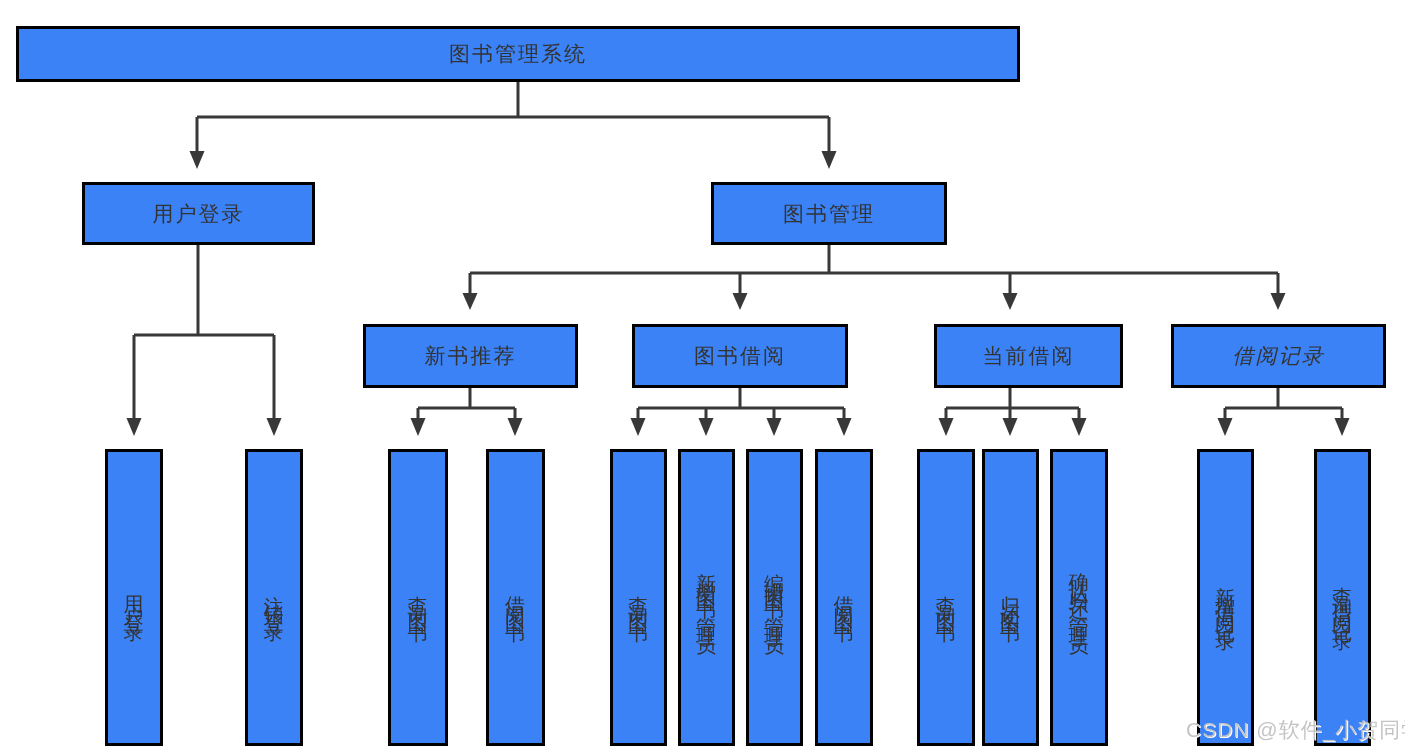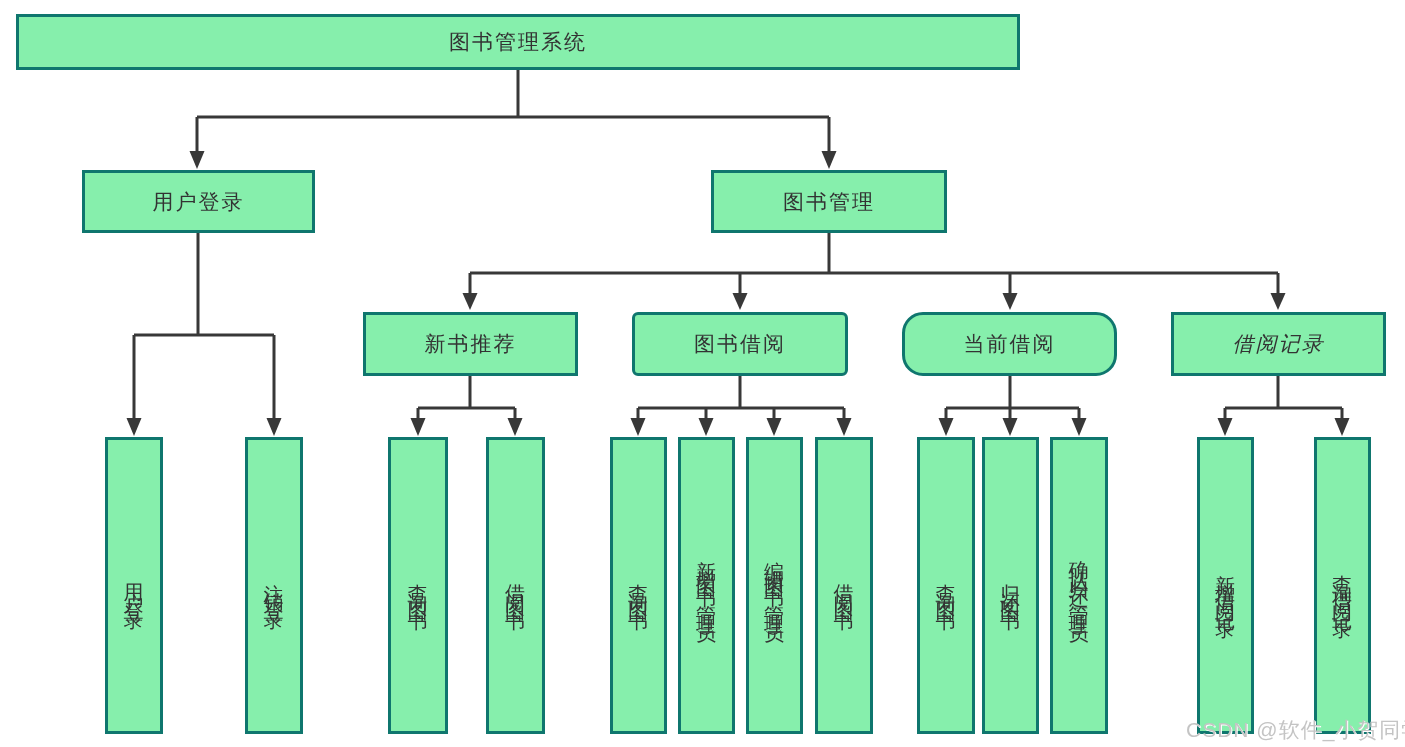--- a/index.html
+++ b/index.html
@@ -27,26 +27,27 @@
     stroke-width: 3;
     fill: none;
   }
   .connectors polygon {
     fill: #383838;
     stroke: none;
   }
   .node {
     position: absolute;
     box-sizing: border-box;
-    border: 3px solid #0f766e;
-    background: #86efac;
+    border: 3px solid #000000;
+    background: #3b82f6;
     display: flex;
     align-items: center;
     justify-content: center;
     color: #333333;
+    margin-top: 12px;
   }
   .hnode {
     font-size: 21px;
     letter-spacing: 2px;
     white-space: nowrap;
   }
   .vnode span {
     writing-mode: vertical-lr;
     text-orientation: mixed;
     font-size: 20px;
@@ -120,22 +121,22 @@
       <polygon points="1334.5,418 1349.5,418 1342,436"></polygon>
     </g>
   </svg>
 
   <div class="node hnode" style="left:16px; top:14px; width:1004px; height:56px;">图书管理系统</div>
 
   <div class="node hnode" style="left:82px; top:170px; width:233px; height:63px;">用户登录</div>
   <div class="node hnode" style="left:711px; top:170px; width:236px; height:63px;">图书管理</div>
 
   <div class="node hnode" style="left:363px; top:312px; width:215px; height:64px;text-align:center;">新书推荐</div>
-  <div class="node hnode" style="left:632px; top:312px; width:216px; height:64px;border-radius:6px;">图书借阅</div>
-  <div class="node hnode" style="left:902px; top:312px; width:215px; height:64px;border-radius:21px;">当前借阅</div>
+  <div class="node hnode" style="left:632px; top:312px; width:216px; height:64px;">图书借阅</div>
+  <div class="node hnode" style="left:934px; top:312px; width:189px; height:64px;">当前借阅</div>
   <div class="node hnode" style="left:1171px; top:312px; width:215px; height:64px;font-style:italic;">借阅记录</div>
 
   <div class="node vnode" style="left:105px; top:437px; width:58px; height:297px;">
     <span>用户登录</span>
   </div>
   <div class="node vnode" style="left:245px; top:437px; width:58px; height:297px;">
     <span>注销登录</span>
   </div>
 
   <div class="node vnode" style="left:388px; top:437px; width:60px; height:297px;">

